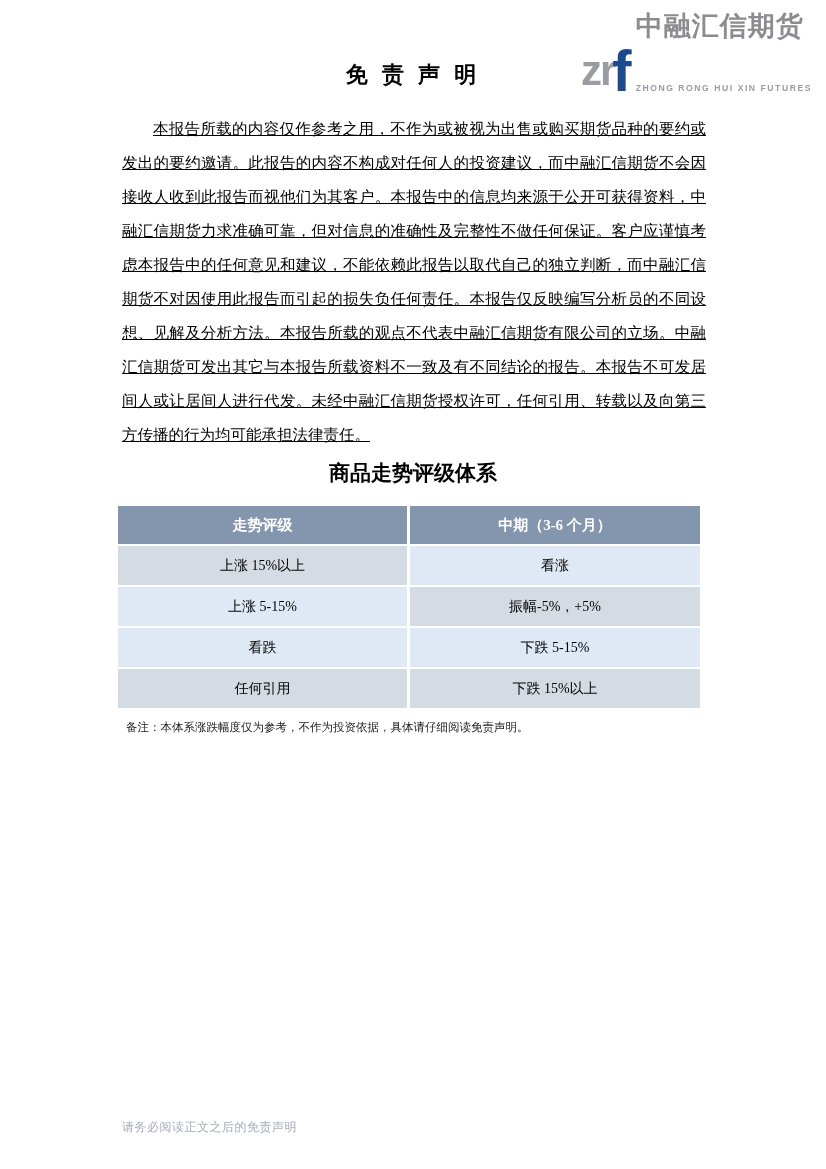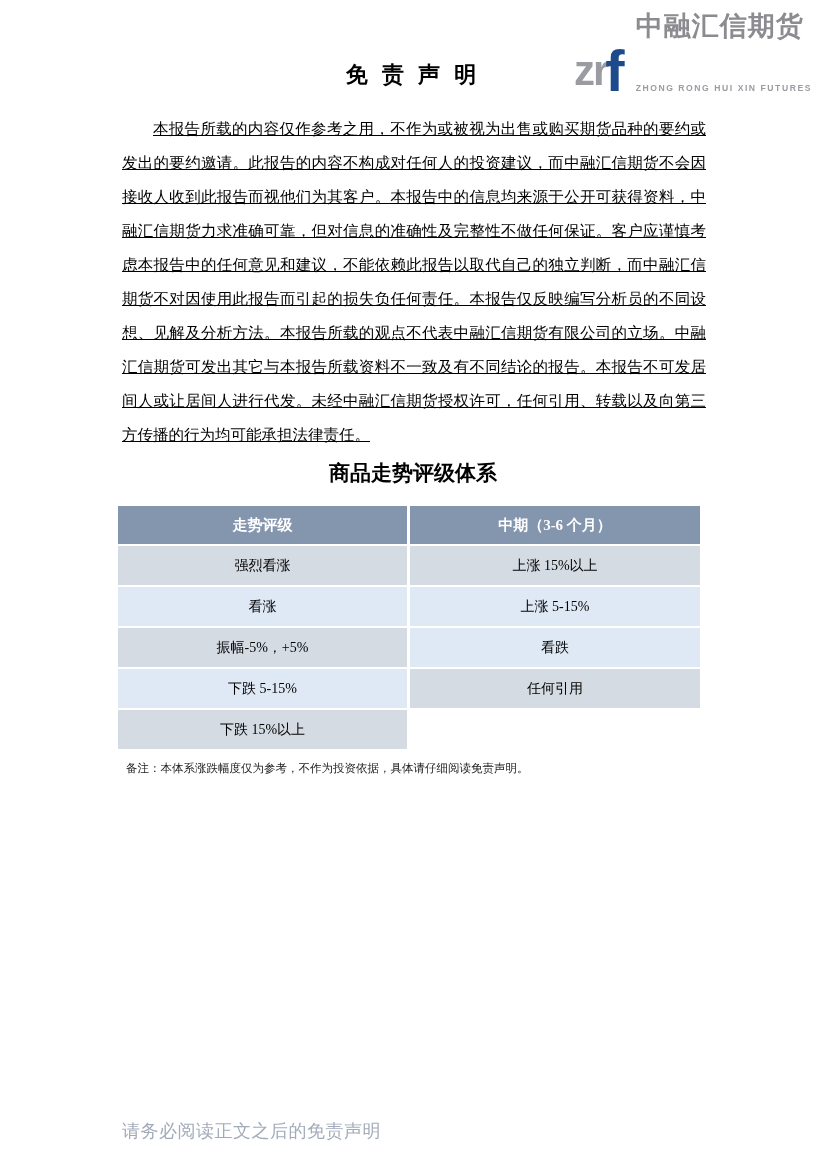--- a/index.html
+++ b/index.html
@@ -25,21 +25,21 @@
   }
   
   .logo{
     position:absolute;top:12px;right:14px;
     display:flex;align-items:flex-end;
   }
   .logo-mark{
     display:flex;align-items:flex-end;
     font-family:"Liberation Sans","DejaVu Sans",sans-serif;
     font-weight:bold;line-height:1;
-    margin-right:9px;
+    margin-right:2px;
   }
   .logo-zr{
     font-size:42px;color:var(--logo-gray);
     letter-spacing:-2px;
     position:relative;top:-3px;
   }
   .logo-f{
     font-size:58px;color:var(--logo-blue);
     position:relative;top:5px;left:-2px;
   }
@@ -97,21 +97,21 @@
   }
   .rating-table .row-odd{background:var(--row-odd-bg);height:39px;font-size:14px;}
   .rating-table .row-even{background:var(--row-even-bg);height:39px;font-size:14px;}
   .rating-note{
     margin:12px 0 0 126px;
     font-size:11.5px;color:var(--note-text);
   }
   
   .page-footer{
     position:absolute;left:122px;top:1119px;
-    font-size:18px;color:var(--footer-text);
+    font-size:12px;color:var(--footer-text);
     letter-spacing:0.5px;
   }
 </style>
 </head>
 <body>
 
 <div class="page">
 
   <div class="logo">
     <div class="logo-mark">
@@ -126,21 +126,20 @@
 
   <h1 class="disclaimer-title">免 责 声 明</h1>
   <p class="disclaimer-body">本报告所载的内容仅作参考之用，不作为或被视为出售或购买期货品种的要约或发出的要约邀请。此报告的内容不构成对任何人的投资建议，而中融汇信期货不会因接收人收到此报告而视他们为其客户。本报告中的信息均来源于公开可获得资料，中融汇信期货力求准确可靠，但对信息的准确性及完整性不做任何保证。客户应谨慎考虑本报告中的任何意见和建议，不能依赖此报告以取代自己的独立判断，而中融汇信期货不对因使用此报告而引起的损失负任何责任。本报告仅反映编写分析员的不同设想、见解及分析方法。本报告所载的观点不代表中融汇信期货有限公司的立场。中融汇信期货可发出其它与本报告所载资料不一致及有不同结论的报告。本报告不可发居间人或让居间人进行代发。未经中融汇信期货授权许可，任何引用、转载以及向第三方传播的行为均可能承担法律责任。</p>
 
   <h2 class="rating-title">商品走势评级体系</h2>
 
   <div class="rating-table">
     <div class="cell head">走势评级</div>
     <div class="cell head">中期（3-6 个月）</div>
 
-    <div class="cell row-odd">强烈看涨</div>
     <div class="cell row-odd">上涨 15%以上</div>
 
     <div class="cell row-even">看涨</div>
     <div class="cell row-even">上涨 5-15%</div>
 
     <div class="cell row-odd">振幅-5%，+5%</div>
 
     <div class="cell row-even">看跌</div>
     <div class="cell row-even">下跌 5-15%</div>
 

